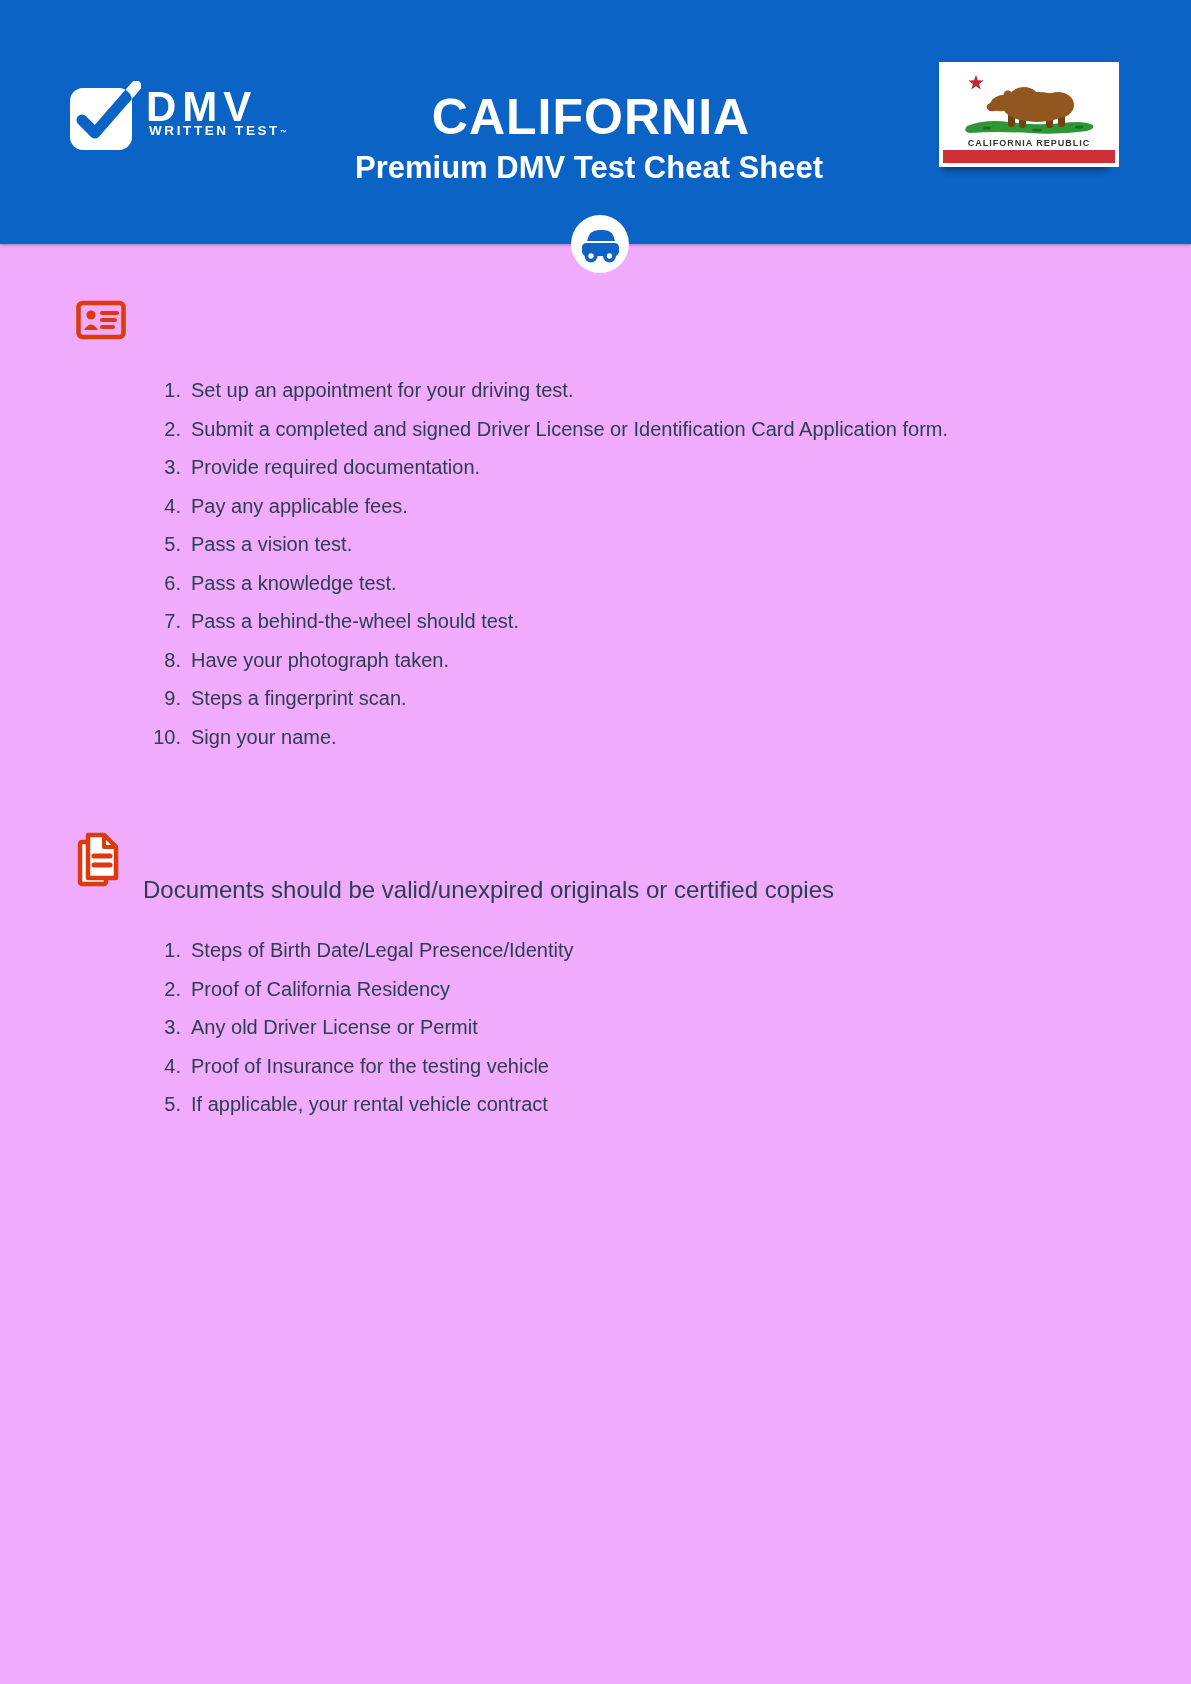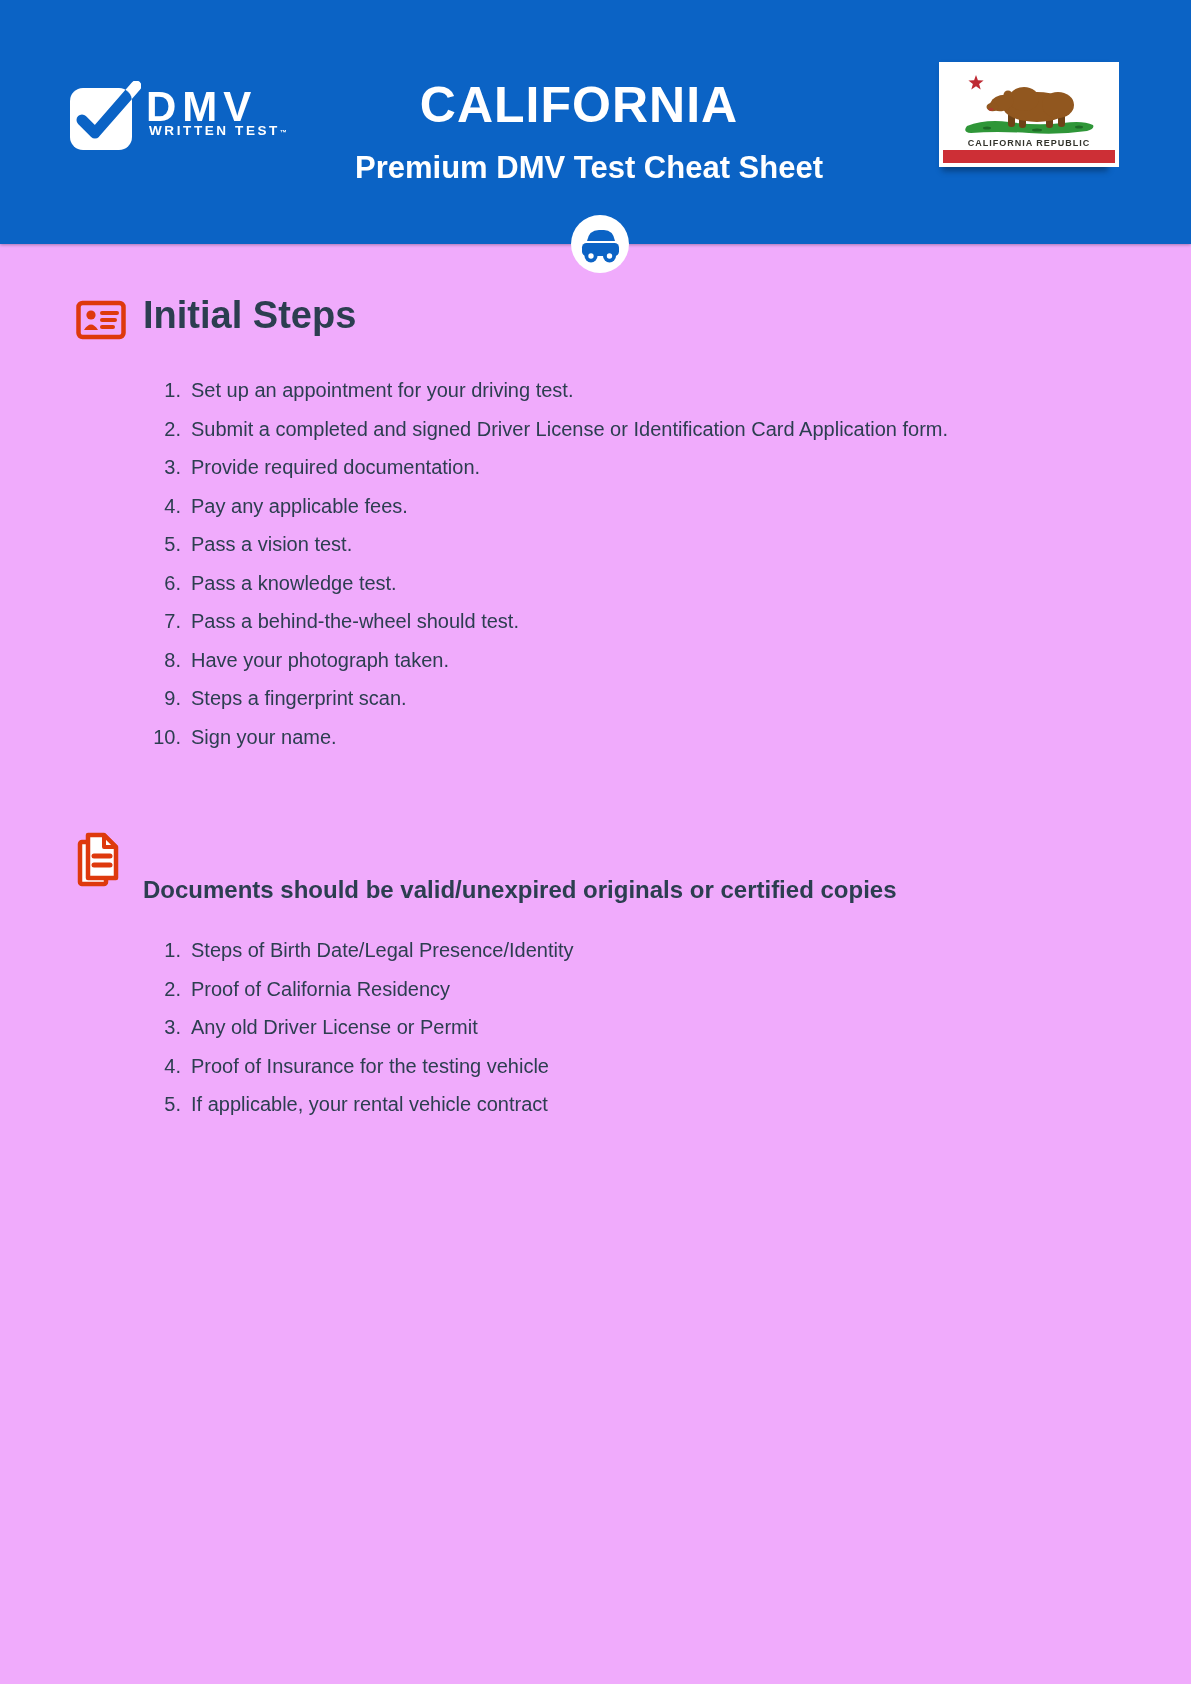--- a/index.html
+++ b/index.html
@@ -19,21 +19,21 @@
   }
   .logo-tag {
     position:absolute; left:149px; top:124px; color:#fff; font-weight:bold;
     font-size:13.5px; letter-spacing:2.6px; line-height:14px; white-space:nowrap;
   }
   .logo-tag .tm { font-size:7px; letter-spacing:0; vertical-align:baseline; }
   .title-block {
     position:absolute; left:275px; top:0; width:600px; text-align:center; color:#fff;
   }
   .main-title {
-    margin:4px; position:absolute; left:0; top:76px; width:600px;
+    margin:16px; position:absolute; left:0; top:76px; width:600px;
     font-size:50px; font-weight:bold; line-height:50px; letter-spacing:1px;
   }
   .sub-title {
     margin:14px; position:absolute; left:0; top:138px; width:600px;
     font-size:31px; font-weight:bold; line-height:31px;
   }
   .flag {
     position:absolute; left:939px; top:62px; width:166px; height:105px;
     box-shadow:3px 4px 6px rgba(0,0,0,.35);
   }
@@ -43,21 +43,21 @@
   }
   .header-badge svg { position:absolute; left:0; top:0; }
   
   .sec-icon1 { position:absolute; left:76px; top:300px; }
   .sec-icon2 { position:absolute; left:76px; top:832px; }
   .sec-title { position:absolute; left:143px; margin:0; color:#2C3E50;
     font-size:38px; font-weight:bold; line-height:44px; white-space:nowrap; }
   .sec-title.t1 { top:293px; }
   .sec-title.t2 { top:826px; }
   .sec-subtitle { position:absolute; left:143px; top:876px; margin:0; color:#2C3E50;
-    font-size:24px; font-weight:bold; line-height:28px; white-space:nowrap; }
+    font-size:24px; font-weight:normal; line-height:28px; white-space:nowrap; }
   ol.steps {
     position:absolute; left:183px; margin:8px; padding:0; list-style:none;
     counter-reset:step; color:#2C3E50;
   }
   ol.steps.list1 { top:363px; }
   ol.steps.list2 { top:923px; }
   ol.steps li {
     position:relative; font-size:20px; line-height:38.5px; white-space:nowrap;
     counter-increment:step;
   }
@@ -143,21 +143,20 @@
   <div class="sec-icon1">
     <svg width="50" height="40" viewBox="0 0 50 40">
       <rect x="2.5" y="3" width="45" height="34" rx="4" fill="none" stroke="#DE390D" stroke-width="4.5"></rect>
       <circle cx="15" cy="15" r="4.6" fill="#DE390D"></circle>
       <path d="M8 30 q7 -11 14 0 z" fill="#DE390D"></path>
       <line x1="26" y1="13" x2="41" y2="13" stroke="#DE390D" stroke-width="4" stroke-linecap="round"></line>
       <line x1="26" y1="20" x2="39" y2="20" stroke="#DE390D" stroke-width="4" stroke-linecap="round"></line>
       <line x1="26" y1="27" x2="37" y2="27" stroke="#DE390D" stroke-width="4" stroke-linecap="round"></line>
     </svg>
   </div>
-  <h3 class="sec-title t1">Initial Steps</h3>
 
   <ol class="steps list1">
     <li>Set up an appointment for your driving test.</li>
     <li>Submit a completed and signed Driver License or Identification Card Application form.</li>
     <li>Provide required documentation.</li>
     <li>Pay any applicable fees.</li>
     <li>Pass a vision test.</li>
     <li>Pass a knowledge test.</li>
     <li>Pass a behind-the-wheel should test.</li>
     <li>Have your photograph taken.</li>

